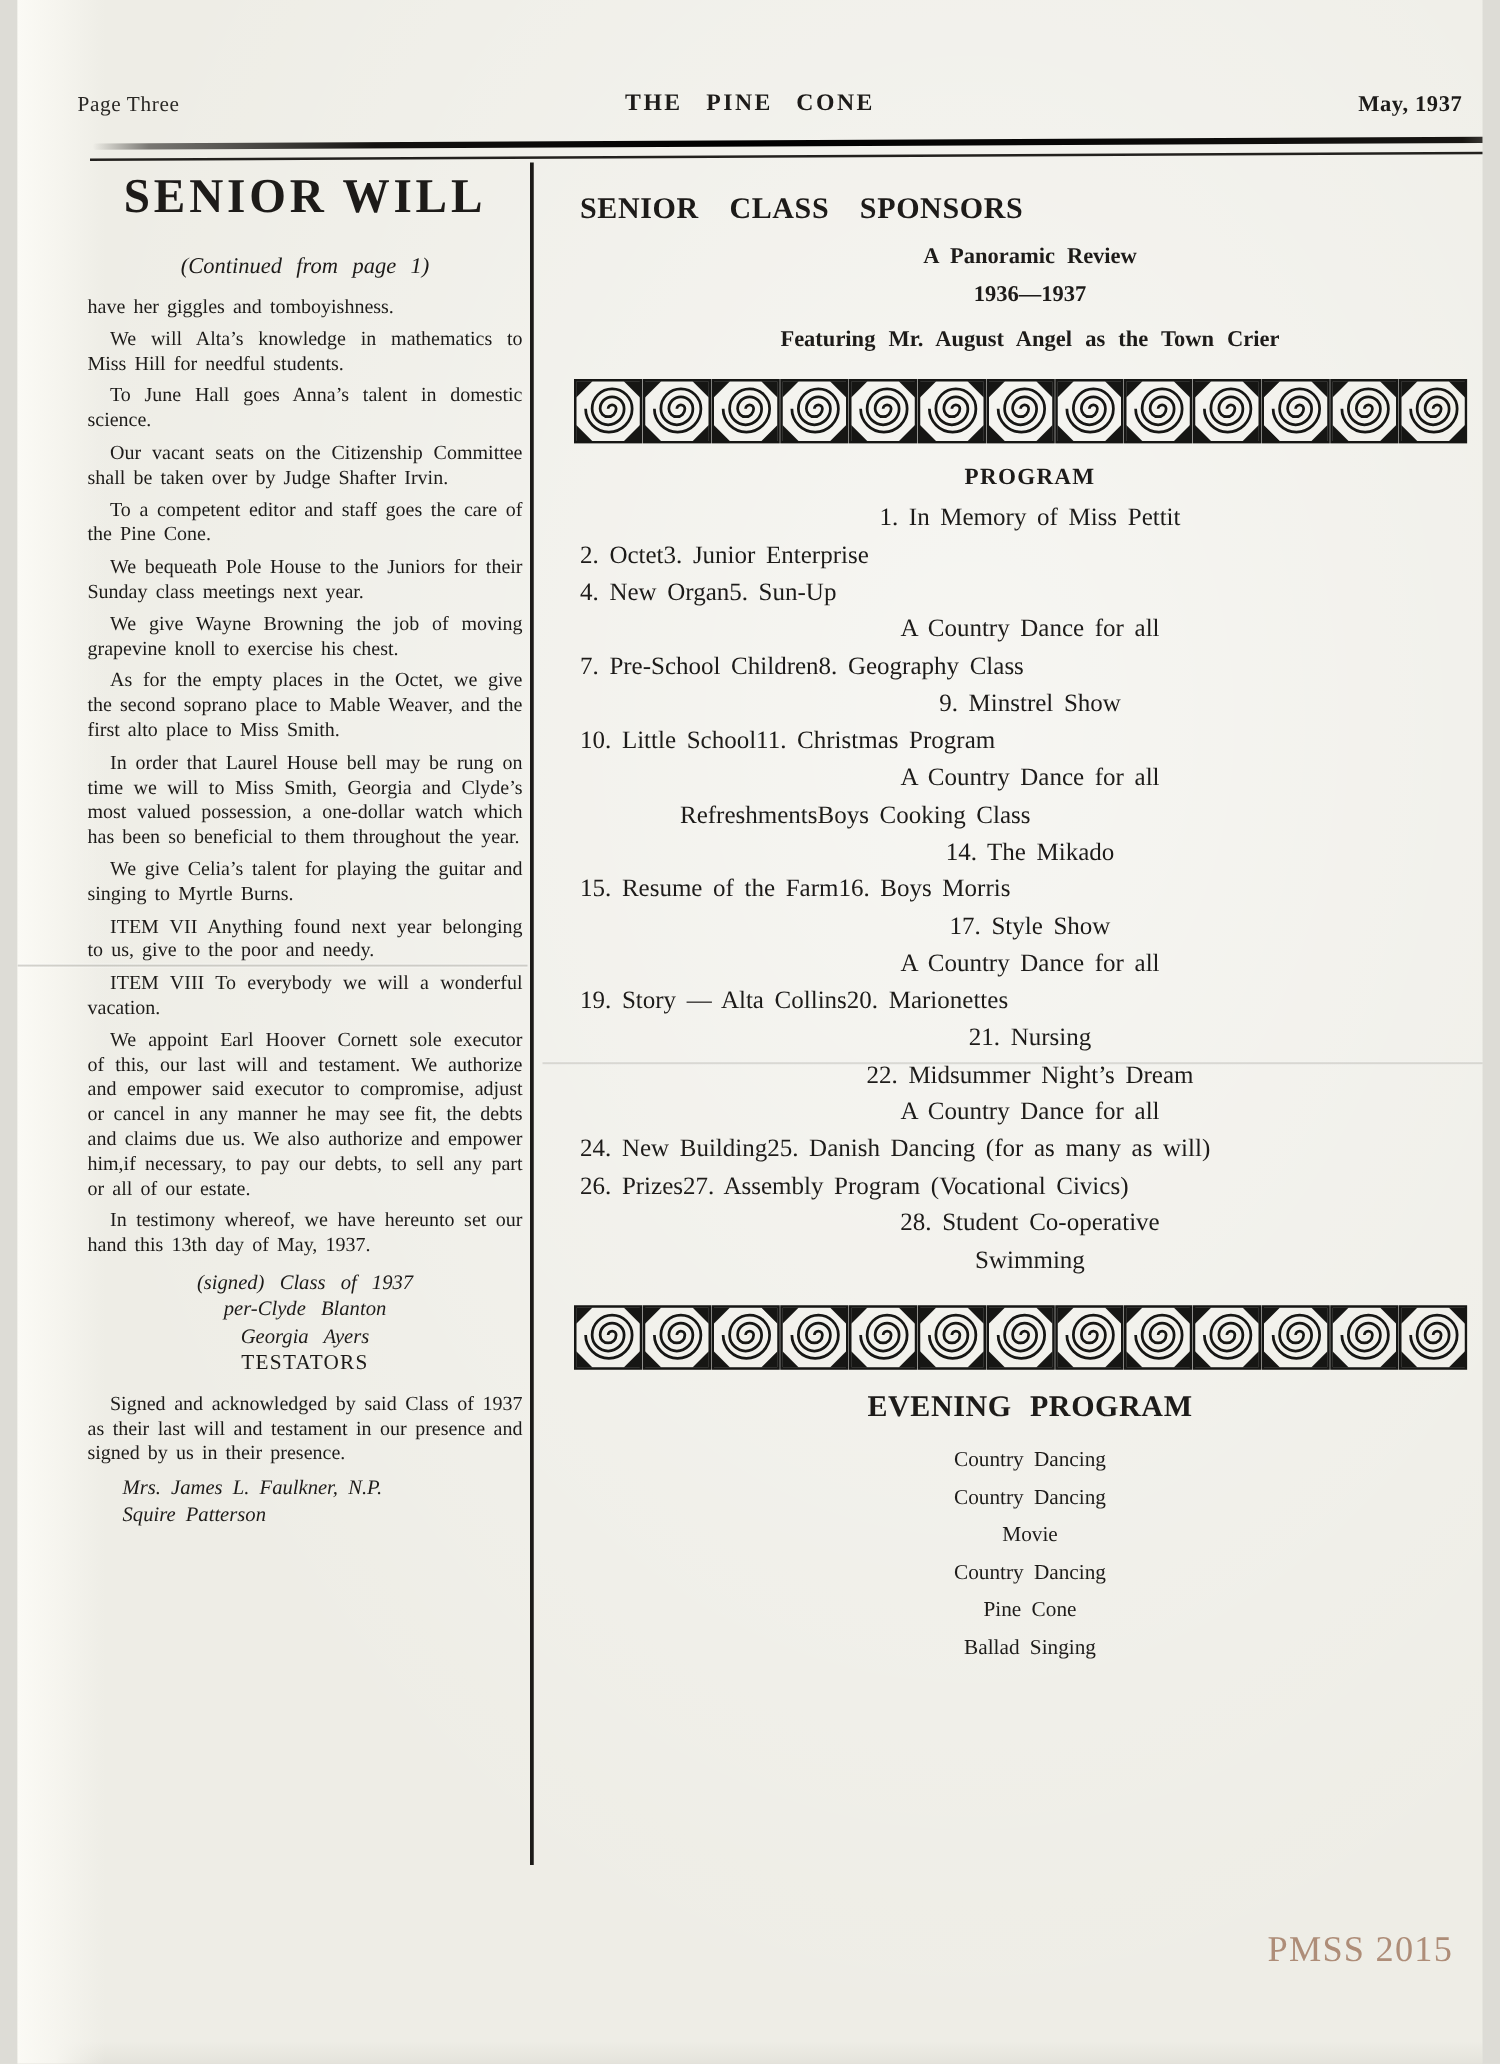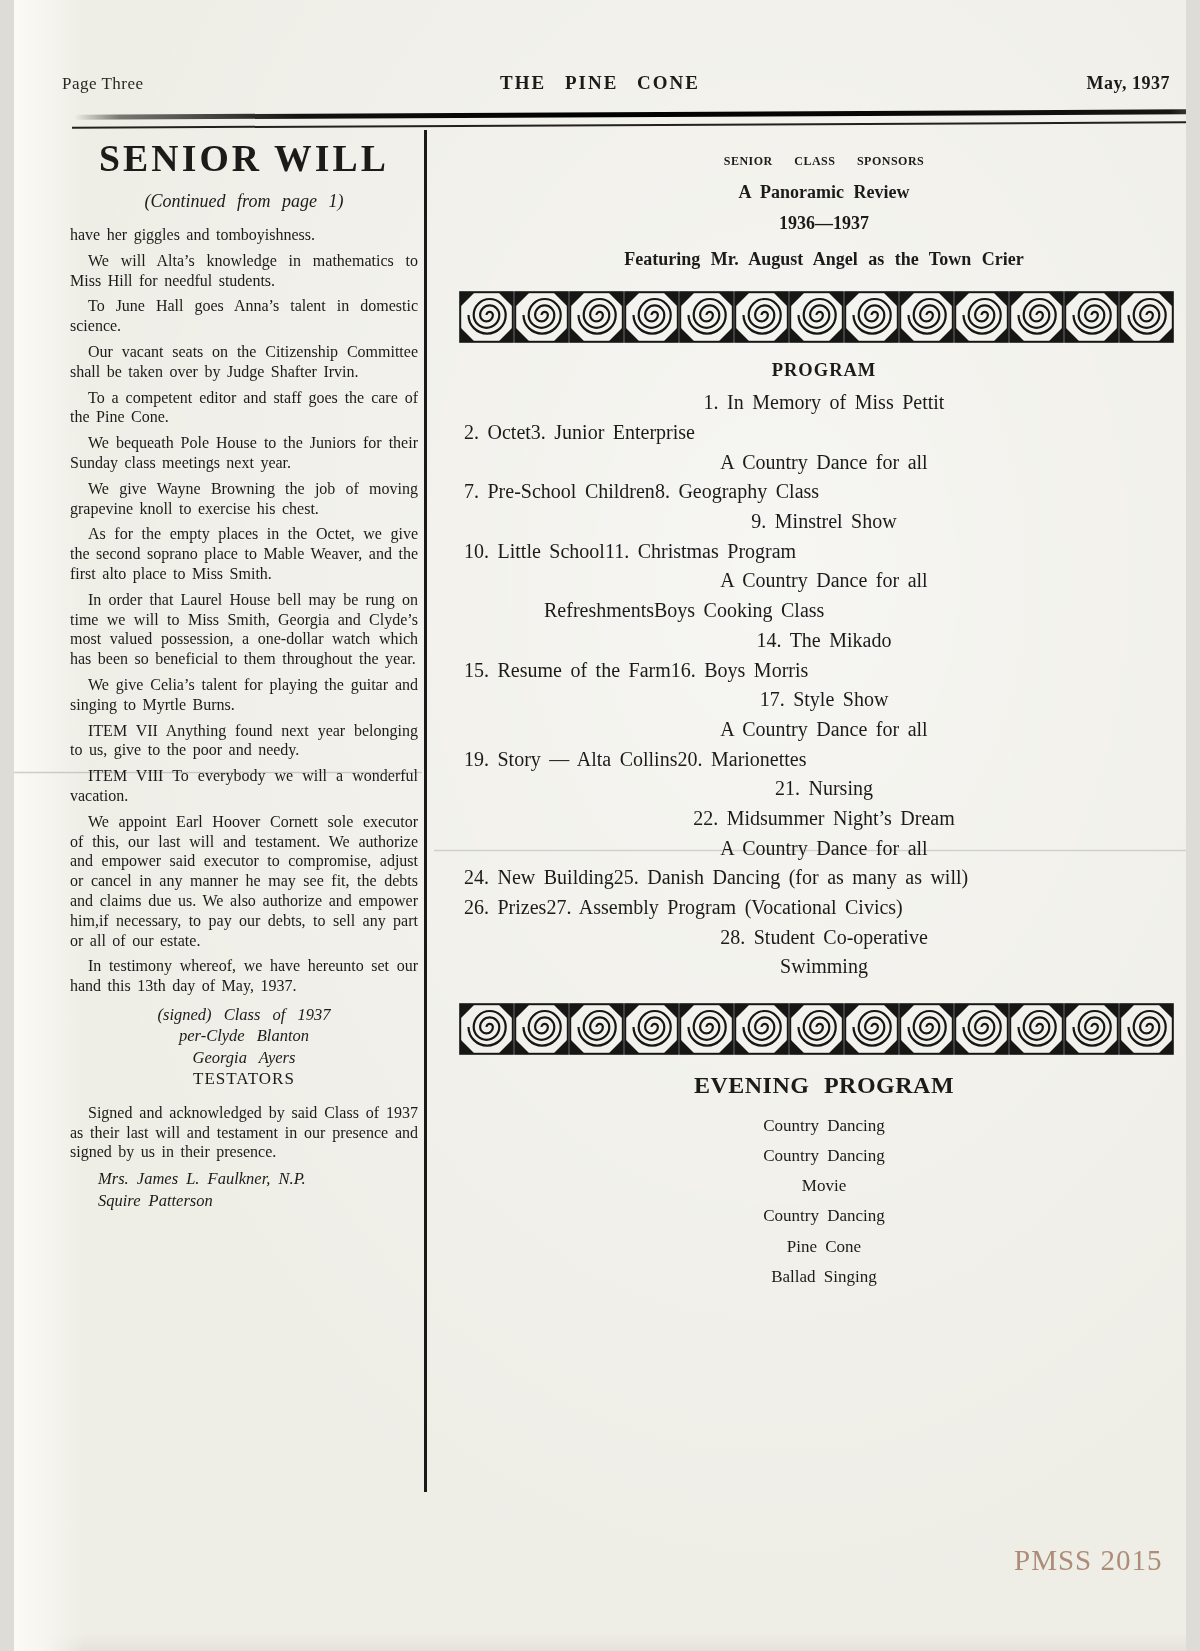--- a/index.html
+++ b/index.html
@@ -30,30 +30,30 @@
     transform:rotate(-0.28deg);
   }
   .col-divider{position:absolute;left:410px;top:130px;width:2.5px;height:1362px;background:#1c1a18;}
   
   .crease{position:absolute;height:3px;pointer-events:none;}
   .crease.c1{left:0;top:771px;width:408px;background:linear-gradient(180deg,rgba(255,255,255,.6),rgba(110,108,100,.30),rgba(255,255,255,.4));}
   .crease.c2{left:420px;top:849px;width:780px;background:linear-gradient(180deg,rgba(255,255,255,.5),rgba(110,108,100,.26),rgba(255,255,255,.4));}
   
   .left-col{position:absolute;left:56px;top:138px;width:348px;}
   .lc-title{text-align:center;font-size:37px;line-height:40px;font-weight:bold;letter-spacing:3px;transform:scale(1.02,1.05);}
-  .lc-continued{text-align:center;font-style:italic;font-size:18px;margin-top:13px;word-spacing:7px;}
+  .lc-continued{text-align:center;font-style:italic;font-size:18px;margin-top:24px;word-spacing:7px;}
   .lc-body{margin-top:13px;font-size:16px;line-height:19.8px;text-align:justify;word-spacing:2.5px;}
   .lc-body p{margin:0 0 6px 0;text-indent:18px;}
   .lc-body p.no-indent{text-indent:0;}
   .sig-block{margin:8px 30px 6px 30px;text-align:center;font-style:italic;font-size:16.5px;line-height:21.5px;word-spacing:8px;}
   .sig-block .testators{font-style:normal;font-size:17px;letter-spacing:1px;}
   .witnesses{margin:4px 0 0 28px;font-style:italic;font-size:16.5px;line-height:21.5px;word-spacing:4px;}
   
   .right-col{position:absolute;left:450px;top:130px;width:720px;}
-  .rc-title{margin-top:24px;text-align:center;font-size:12px;font-weight:bold;letter-spacing:.5px;word-spacing:18px;}
+  .rc-title{margin-top:24px;text-align:left;font-size:24px;font-weight:bold;letter-spacing:.5px;word-spacing:18px;}
   .rc-subtitle{margin-top:13px;text-align:center;font-size:18px;font-weight:600;word-spacing:5px;}
   .rc-years{margin-top:10px;text-align:center;font-size:18px;font-weight:600;}
   .rc-featuring{margin-top:15px;text-align:center;font-size:18px;font-weight:600;word-spacing:6px;}
   .border-svg{display:block;margin:21px 0 0 -5px;}
   .prog-title{margin-top:17px;text-align:center;font-size:18.5px;font-weight:bold;letter-spacing:1px;word-spacing:4px;}
   .prog-rows{margin-top:7px;font-size:20px;word-spacing:3.5px;}
   .prog-row{height:29.7px;display:flex;justify-content:flex-start;align-items:center;}
   .prog-row.center{justify-content:center;text-align:center;}
   .prog-row.inset{padding-left:80px;padding-right:70px;}
   .evening-title{margin-top:17px;text-align:center;font-size:24px;font-weight:bold;letter-spacing:.5px;word-spacing:8px;}
@@ -141,20 +141,24 @@
 
     <div class="prog-title">PROGRAM</div>
     <div class="prog-rows">
       <div class="prog-row center">
           <span>1. In Memory of Miss Pettit</span>
         </div>
       <div class="prog-row">
           <span>2. Octet</span>
           <span>3. Junior Enterprise</span>
         </div>
+      <div class="prog-row">
+          <span>4. New Organ</span>
+          <span>5. Sun-Up</span>
+        </div>
       <div class="prog-row center">
           <span>A Country Dance for all</span>
         </div>
       <div class="prog-row">
           <span>7. Pre-School Children</span>
           <span>8. Geography Class</span>
         </div>
       <div class="prog-row center">
           <span>9. Minstrel Show</span>
         </div>

